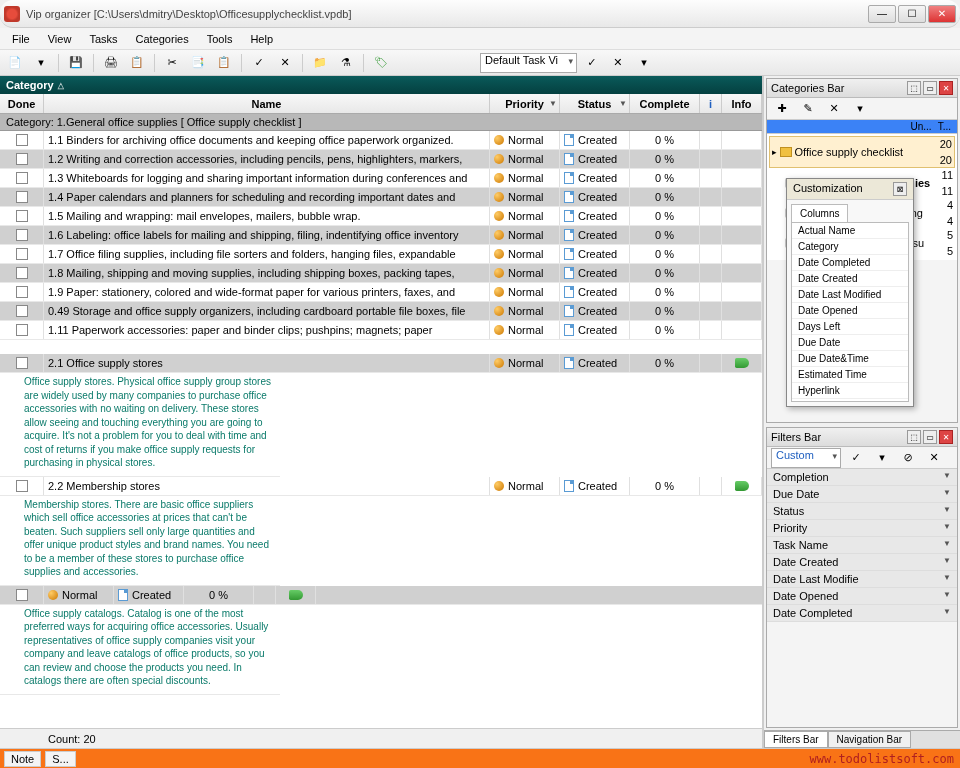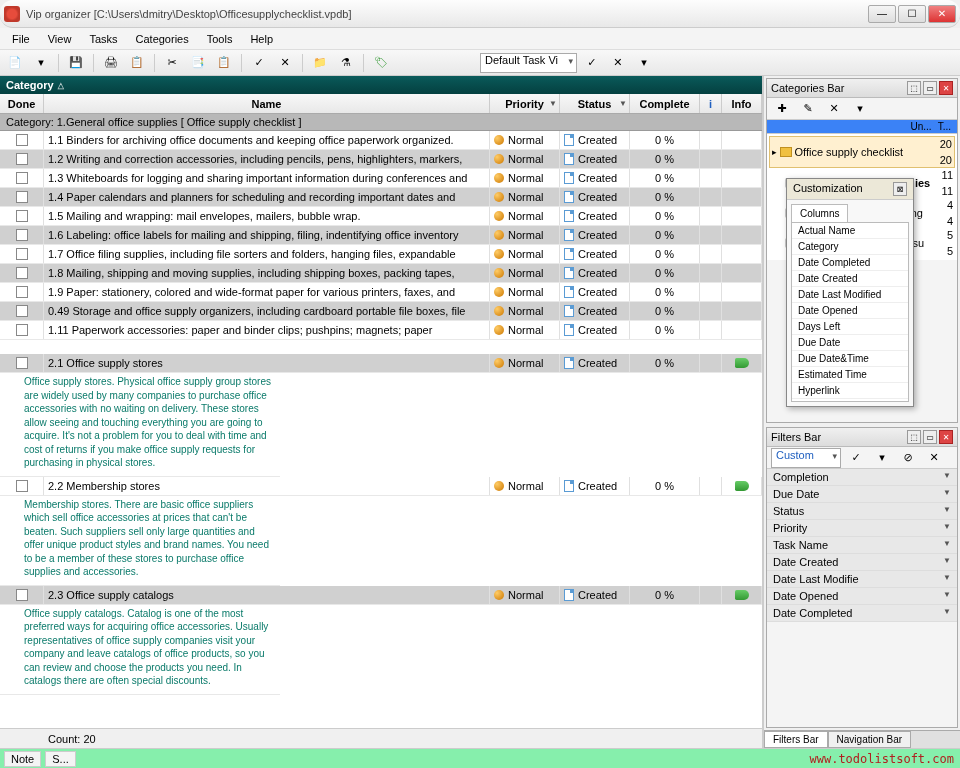--- a/index.html
+++ b/index.html
@@ -45,21 +45,21 @@
 .cell-complete { width: 70px; justify-content: center; }
 .cell-i { width: 22px; }
 .cell-info { width: 40px; justify-content: center; }
 .chk { width: 12px; height: 12px; border: 1px solid #888; background: #fff; }
 .prio-ico { width: 10px; height: 10px; border-radius: 50%; background: radial-gradient(circle at 30% 30%, #ffcc66, #cc7700); margin-right: 4px; }
 .stat-ico { width: 10px; height: 12px; background: #fff; border: 1px solid #5a9bd4; margin-right: 4px; position: relative; }
 .stat-ico::after { content: ""; position: absolute; top: 0; right: 0; width: 3px; height: 3px; background: #5a9bd4; }
 .info-ico { width: 14px; height: 10px; background: linear-gradient(#6c6,#393); border-radius: 2px 6px 6px 2px; }
 .note-row { padding: 2px 4px 6px 24px; color: #0a7a6a; font-size: 10px; line-height: 1.35; border-bottom: 1px solid #e8e8e8; }
 .grid-footer { height: 20px; background: #f0f0f0; border-top: 1px solid #ccc; display: flex; align-items: center; padding-left: 48px; }
-.statusbar { height: 20px; background: #86efac; border-top: 1px solid #ccc; display: flex; align-items: center; padding: 0 4px; gap: 4px; }
+.statusbar { height: 20px; background: #f97316; border-top: 1px solid #ccc; display: flex; align-items: center; padding: 0 4px; gap: 4px; }
 .status-cell { border: 1px solid #ccc; padding: 1px 6px; background: #f4f4f4; }
 .panel { border: 1px solid #aaa; margin: 2px; background: #f4f4f4; display: flex; flex-direction: column; }
 .panel-header { background: linear-gradient(#f0f0f0,#dcdcdc); padding: 2px 4px; display: flex; align-items: center; justify-content: space-between; border-bottom: 1px solid #bbb; font-size: 11px; }
 .panel-header .icons { display: flex; gap: 2px; }
 .mini-btn { width: 14px; height: 14px; border: 1px solid #999; background: #eee; font-size: 8px; display: flex; align-items: center; justify-content: center; cursor: pointer; }
 .mini-btn.close { background: #d44; color: #fff; border-color: #a22; }
 .panel-toolbar { height: 22px; display: flex; align-items: center; padding: 0 4px; gap: 4px; border-bottom: 1px solid #ccc; }
 .tree { padding: 2px; background: #fff; font-size: 11px; }
 .tree-row { display: flex; align-items: center; padding: 1px 2px; gap: 3px; }
 .tree-row.sel { background: #fff0d0; border: 1px solid #e0c070; }
@@ -311,21 +311,20 @@
           <div class="cell cell-i"></div>
           <div class="cell cell-info">
             <div class="info-ico"></div>
           </div>
         </div>
         <div class="note-row" style="max-width: 280px;">Membership stores. There are basic office suppliers which sell office accessories at prices that can't be beaten. Such suppliers sell only large quantities and offer unique product styles and brand names. You need to be a member of these stores to purchase office supplies and accessories.</div>
         <div class="task-row alt1">
           <div class="cell cell-done">
             <div class="chk"></div>
           </div>
-          <div class="cell cell-name">2.3 Office supply catalogs</div>
           <div class="cell cell-priority"><div class="prio-ico"></div>Normal</div>
           <div class="cell cell-status"><div class="stat-ico"></div>Created</div>
           <div class="cell cell-complete">0 %</div>
           <div class="cell cell-i"></div>
           <div class="cell cell-info">
             <div class="info-ico"></div>
           </div>
         </div>
         <div class="note-row" style="max-width: 280px;">Office supply catalogs. Catalog is one of the most preferred ways for acquiring office accessories. Usually representatives of office supply companies visit your company and leave catalogs of office products, so you can review and choose the products you need. In catalogs there are often special discounts.</div>
       </div>

